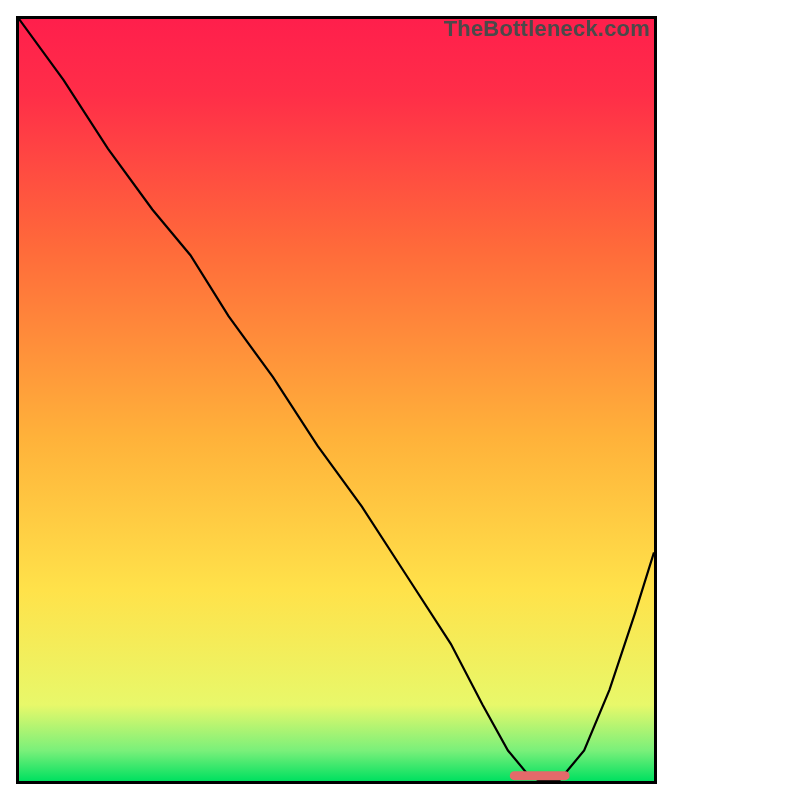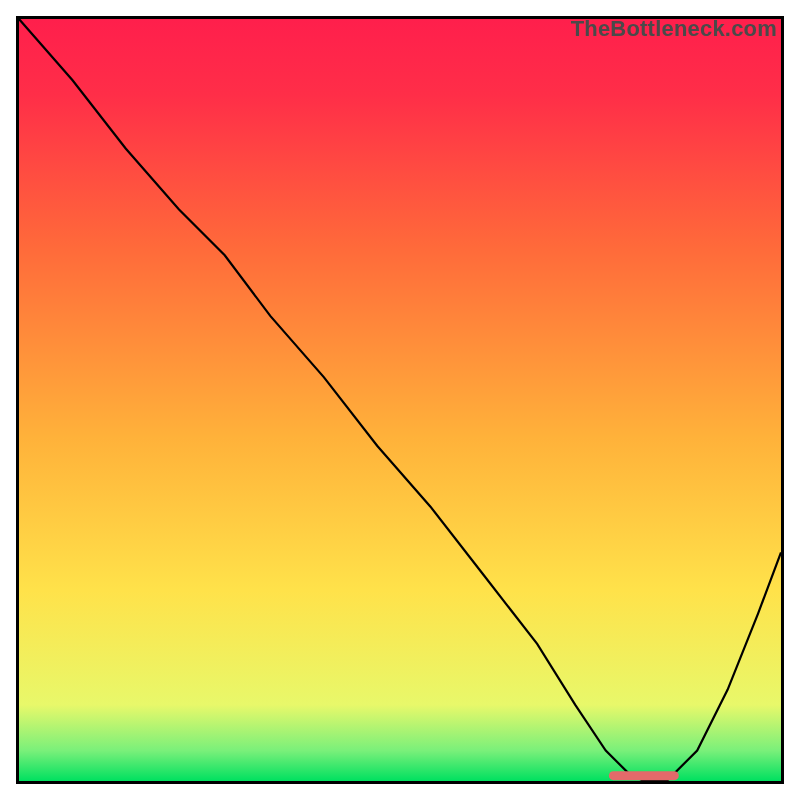--- a/index.html
+++ b/index.html
@@ -13,21 +13,21 @@
   .frame {
     position: relative;
     width: 800px;
     height: 800px;
     box-sizing: border-box;
   }
   .plot {
     position: absolute;
     left: 16px;
     top: 16px;
-    width: 768px;
+    width: 641px;
     height: 768px;
     border: 3px solid #000;
     box-sizing: border-box;
     overflow: hidden;
   }
   .watermark {
     position: absolute;
     top: -3px;
     right: 4px;
     font-family: Arial, Helvetica, sans-serif;

